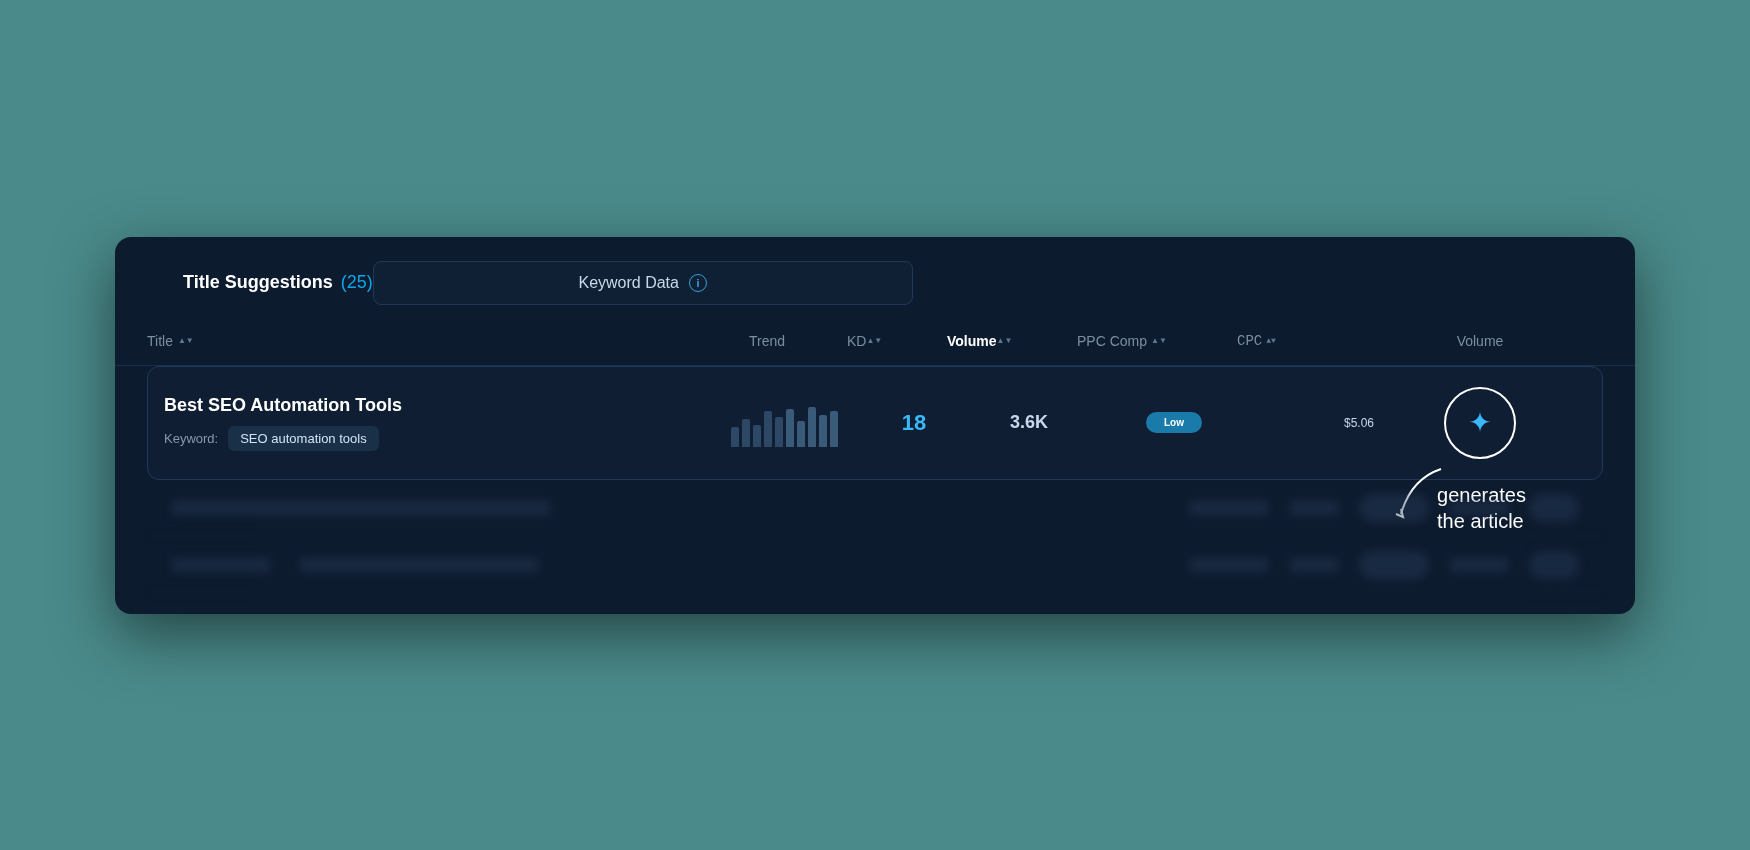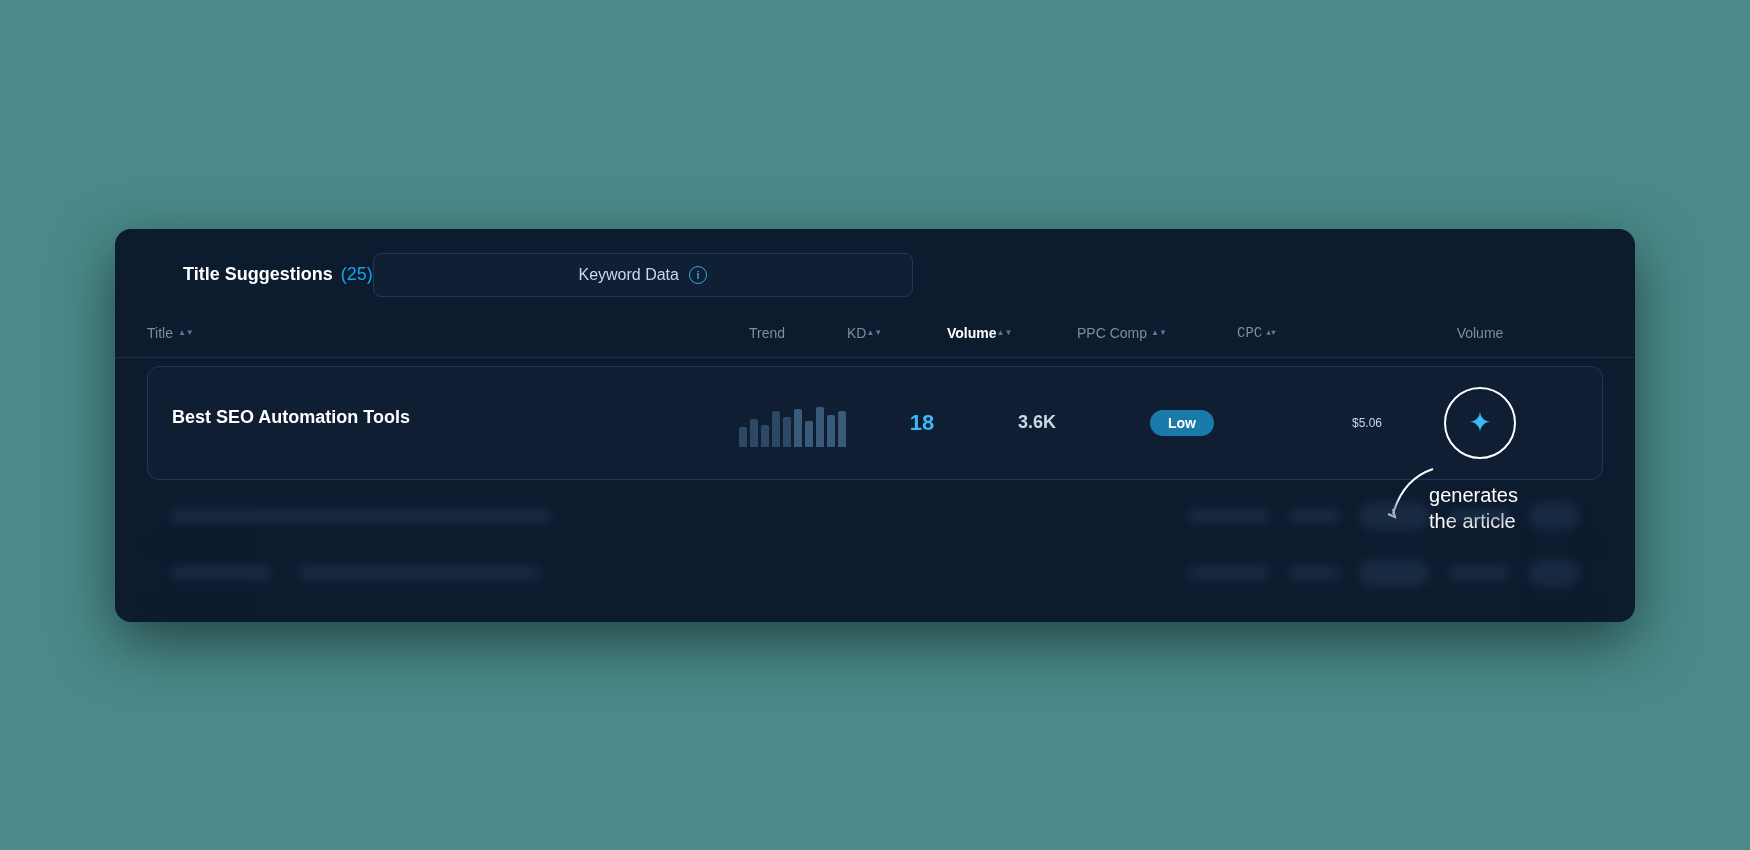--- a/index.html
+++ b/index.html
@@ -154,22 +154,22 @@
       line-height: 1;
       color: #5a7a90;
       gap: 1px;
     }
 
     
     .featured-row {
       background: #0f1e33;
       border: 1px solid #1e3a5a;
       border-radius: 12px;
-      margin: 8px 32px;
-      padding: 20px 24px;
+      margin: 0 32px;
+      padding: 20px 16px;
       display: flex;
       align-items: center;
       position: relative;
     }
 
     .row-content {
       flex: 0 0 540px;
     }
 
     .row-title {
@@ -242,21 +242,21 @@
     .ppc-value {
       flex: 0 0 160px;
       text-align: center;
     }
 
     .ppc-badge {
       background: #1a7aaa;
       color: #ffffff;
       border-radius: 20px;
       padding: 5px 18px;
-      font-size: 14px;
+      font-size: 10px;
       font-weight: 600;
       display: inline-block;
       text-align: right;
     }
 
     
     .cpc-value {
       flex: 0 0 120px;
       color: #c8d8e8;
       font-size: 12px;
@@ -375,20 +375,24 @@
       <span>CPC</span>
       <span class="sort-arrows">▲▼</span>
     </div>
     <div class="col-actions">Volume</div>
   </div>
 
   <div class="featured-row">
 
     <div class="row-content">
       <div class="row-title">Best SEO Automation Tools</div>
+      <div class="keyword-tag-area">
+        <span class="keyword-label">Keyword:</span>
+        <span class="keyword-tag">SEO automation tools</span>
+      </div>
     </div>
 
     <div class="trend-chart" id="trend-chart-container">
     <div class="trend-bar" style="height: 20px;"></div>
         <div class="trend-bar" style="height: 28px;"></div>
         <div class="trend-bar" style="height: 22px;"></div>
         <div class="trend-bar" style="height: 36px;"></div>
         <div class="trend-bar" style="height: 30px;"></div>
         <div class="trend-bar active" style="height: 38px;"></div>
         <div class="trend-bar active" style="height: 26px;"></div>

